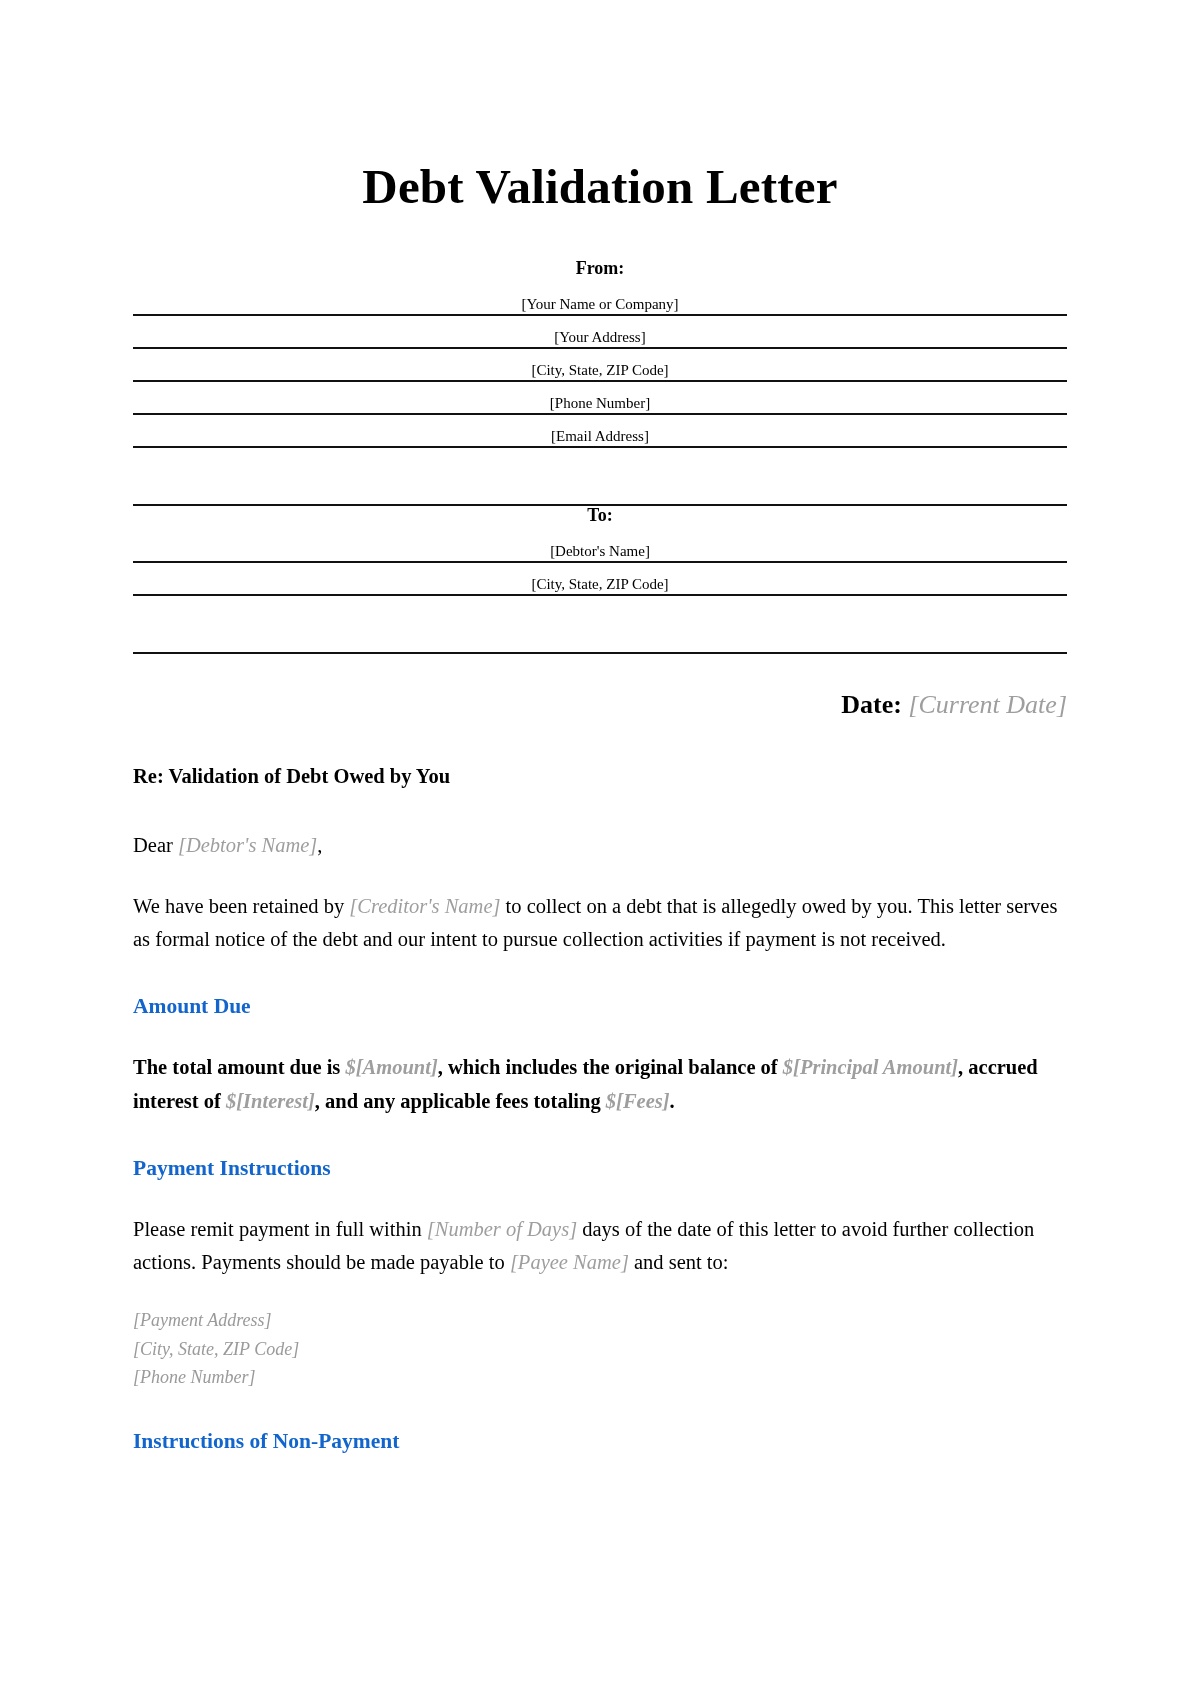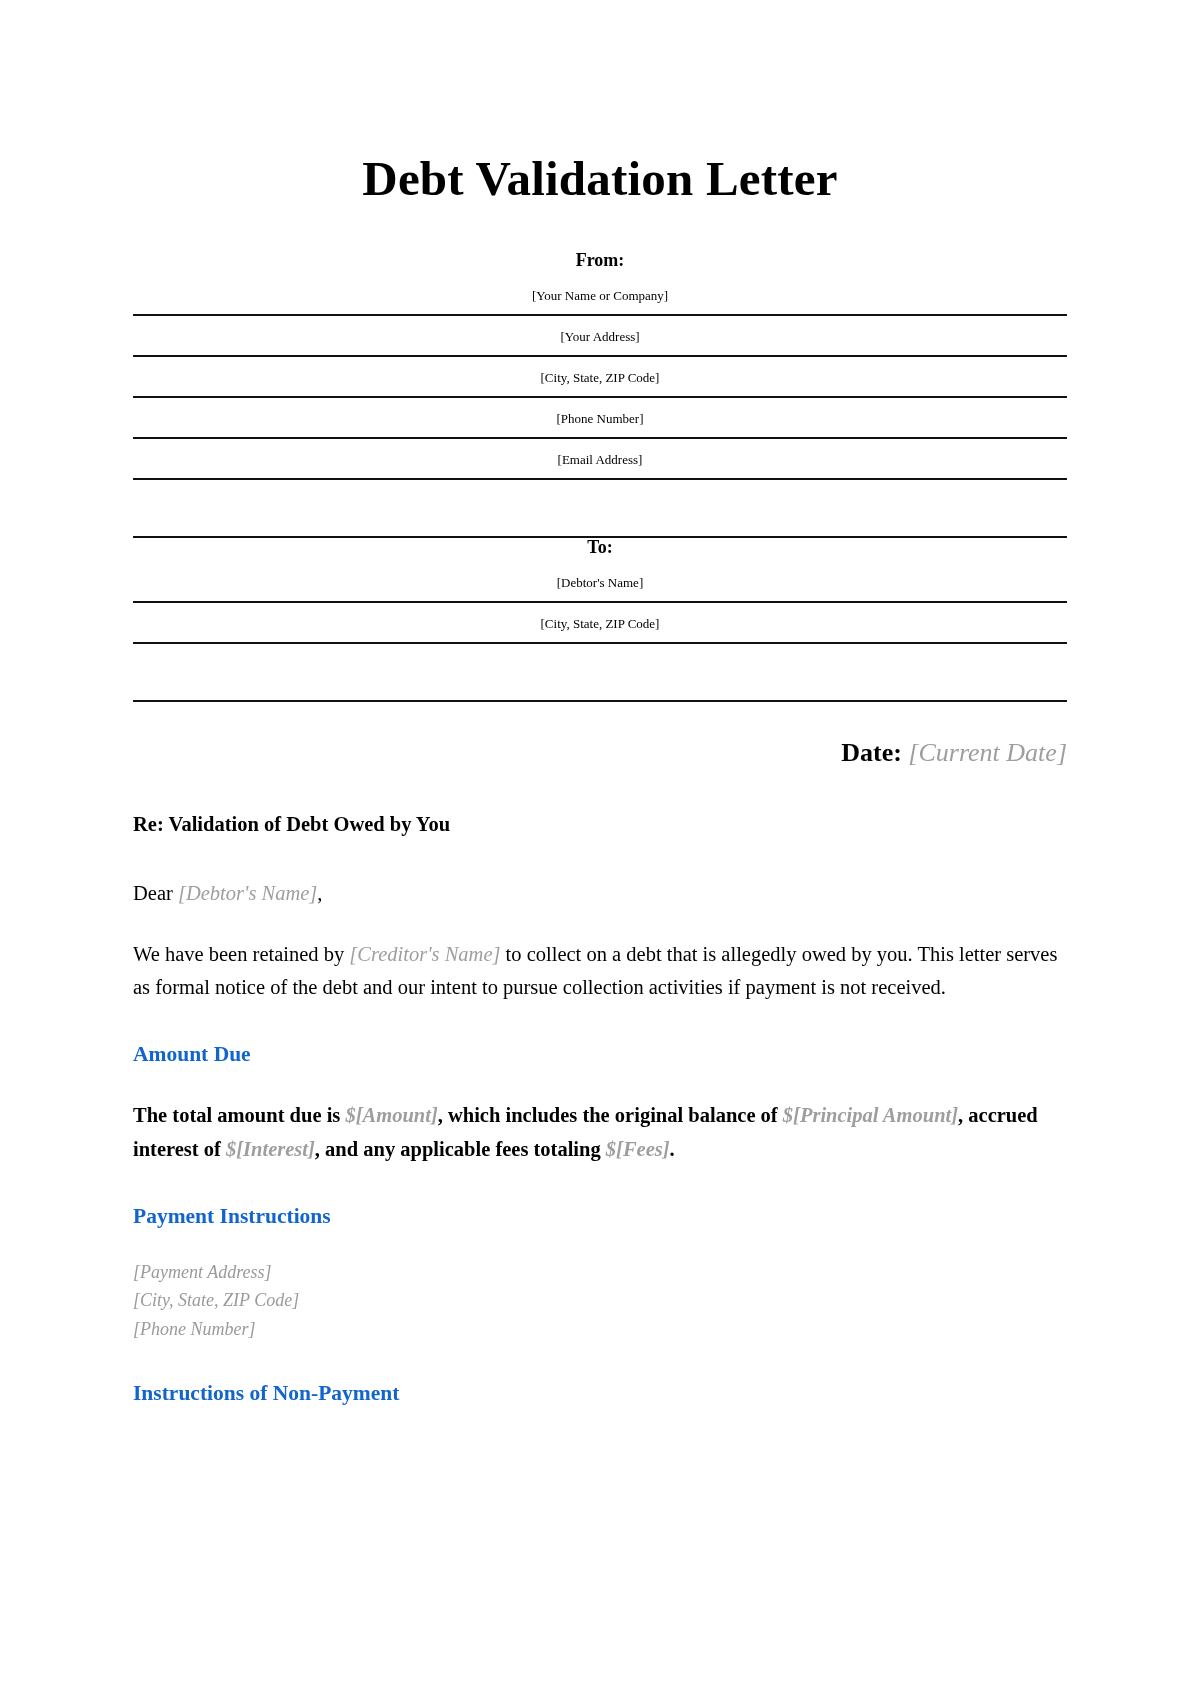--- a/index.html
+++ b/index.html
@@ -20,21 +20,21 @@
     position: relative;
     width: 1200px;
     height: 1697px;
     box-sizing: border-box;
     padding: 0 133px;
     background: #ffffff;
   }
 
   
   .doc-title {
-    margin: 0;
+    margin: 8px;
     padding-top: 152px;
     text-align: center;
     font-family: "Liberation Serif", "DejaVu Serif", serif;
     font-weight: bold;
     font-size: 49px;
     line-height: 1.12;
     letter-spacing: 0.2px;
     color: #000000;
   }
 
@@ -58,23 +58,23 @@
 
   .row-label td {
     font-weight: bold;
     font-size: 18px;
     padding-bottom: 6px;
     border-bottom: none;
   }
 
   .row-line td {
     border-bottom: 2.2px solid #111111;
-    padding-bottom: 12px;
+    padding-bottom: 2px;
     padding-top: 14px;
-    font-size: 13px;
+    font-size: 15px;
   }
 
   .row-blank td {
     border-bottom: 2.2px solid #111111;
     height: 56px;
     padding: 0;
   }
 
   
   .date-line {
@@ -212,20 +212,27 @@
   <h2 class="section">Amount Due</h2>
   <p class="body bold">
     <span>The total amount due is</span>
     <span class="ph-b">$[Amount]</span><span>, which includes the original balance of</span>
     <span class="ph-b">$[Principal Amount]</span><span>, accrued interest of</span>
     <span class="ph-b">$[Interest]</span><span>, and any applicable fees totaling</span>
     <span class="ph-b">$[Fees]</span><span>.</span>
   </p>
 
   <h2 class="section">Payment Instructions</h2>
+  <p class="body">
+    <span>Please remit payment in full within</span>
+    <span class="ph">[Number of Days]</span>
+    <span>days of the date of this letter to avoid further collection actions. Payments should be made payable to</span>
+    <span class="ph">[Payee Name]</span>
+    <span>and sent to:</span>
+  </p>
 
   <div class="addr-block">
     <span>[Payment Address]</span>
     <span>[City, State, ZIP Code]</span>
     <span>[Phone Number]</span>
   </div>
 
   <h2 class="section">Instructions of Non-Payment</h2>
 
 </div>

